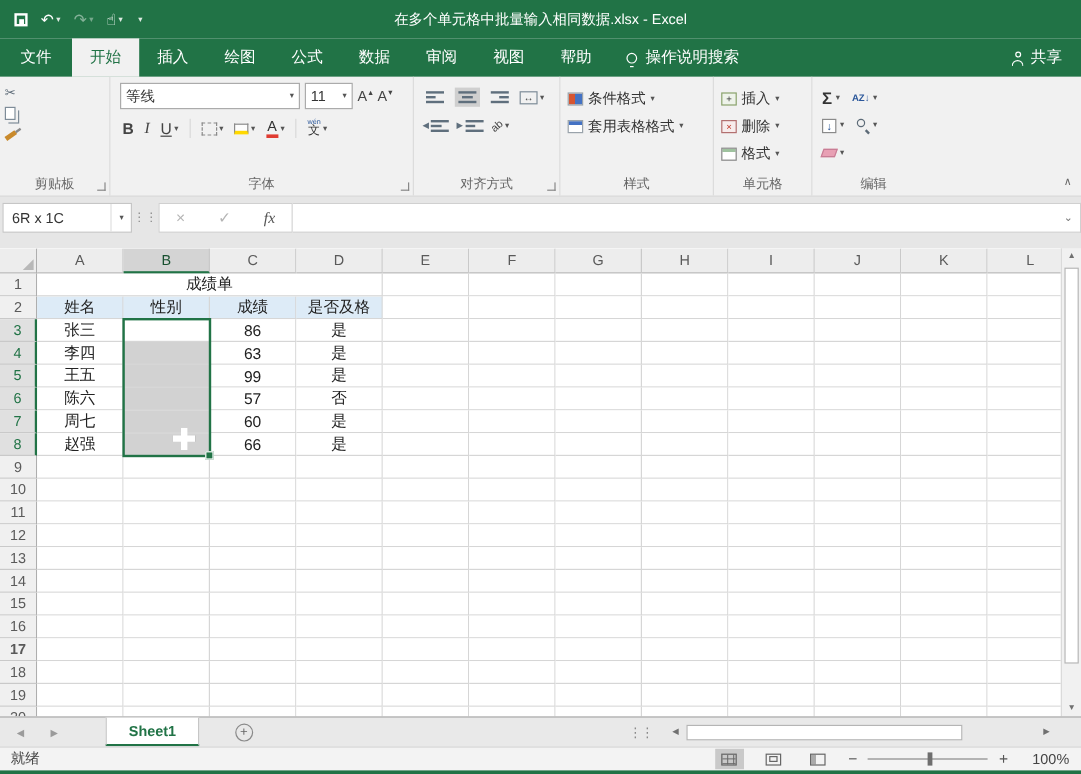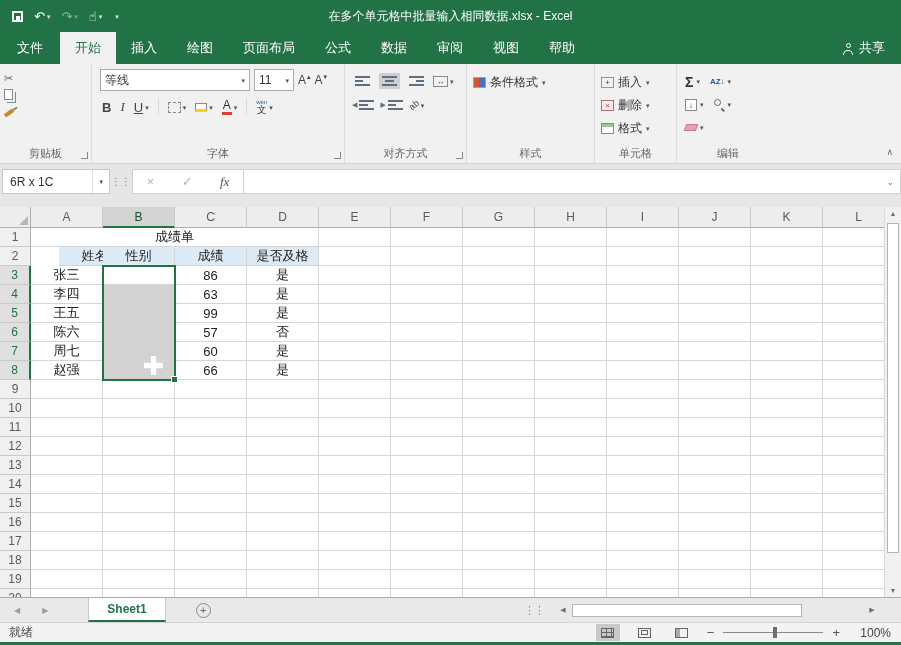--- a/index.html
+++ b/index.html
@@ -217,26 +217,31 @@
         </span>
     </div>
     <div class="wtitle">在多个单元格中批量输入相同数据.xlsx  -  Excel</div>
   </div>
 
   <div class="tabbar">
     <span class="tab file">文件</span>
     <span class="tab active">开始</span>
     <span class="tab">插入</span>
     <span class="tab">绘图</span>
-    <span class="tab">页面布局</span>
     <span class="tab">公式</span>
     <span class="tab">数据</span>
     <span class="tab">审阅</span>
     <span class="tab">视图</span>
     <span class="tab">帮助</span>
+    <span class="tellme">
+      <span class="bulb">
+          <i></i>
+        </span>
+      <span>操作说明搜索</span>
+    </span>
     <span class="share">
       <span class="person">
           <i></i>
           <b></b>
         </span>
       <span>共享</span>
     </span>
   </div>
 
   <div class="ribbon">
@@ -359,20 +364,25 @@
       </div>
       <div class="rlabel">对齐方式</div>
       <span class="lnch"></span>
     </div>
 
 
     <div class="rgroup g-sty">
       <div class="srow">
           <span class="sic cf"></span>
           <span>条件格式</span>
+          <b class="dd">▾</b>
+        </div>
+      <div class="srow">
+          <span class="sic ft"></span>
+          <span>套用表格格式</span>
           <b class="dd">▾</b>
         </div>
       <div class="rlabel">样式</div>
     </div>
 
     <div class="rgroup g-cel">
       <div class="crow">
           <span class="cic">+</span>
           <span>插入</span>
           <b class="dd">▾</b>
@@ -470,33 +480,33 @@
       <div class="rh selr" style="left: 0px; top: 135px; width: 31px; height: 19px;">7</div>
       <div class="rh selr" style="left: 0px; top: 154px; width: 31px; height: 19px;">8</div>
       <div class="rh" style="left: 0px; top: 173px; width: 31px; height: 19px;">9</div>
       <div class="rh" style="left: 0px; top: 192px; width: 31px; height: 19px;">10</div>
       <div class="rh" style="left: 0px; top: 211px; width: 31px; height: 19px;">11</div>
       <div class="rh" style="left: 0px; top: 230px; width: 31px; height: 19px;">12</div>
       <div class="rh" style="left: 0px; top: 249px; width: 31px; height: 19px;">13</div>
       <div class="rh" style="left: 0px; top: 268px; width: 31px; height: 19px;">14</div>
       <div class="rh" style="left: 0px; top: 287px; width: 31px; height: 19px;">15</div>
       <div class="rh" style="left: 0px; top: 306px; width: 31px; height: 19px;">16</div>
-      <div class="rh" style="left: 0px; top: 325px; width: 31px; height: 19px;">17</div>
+      <div class="rh" style="left: 0px; top: 325px; width: 31px; height: 19px; font-weight: bold;">17</div>
       <div class="rh" style="left: 0px; top: 344px; width: 31px; height: 19px;">18</div>
       <div class="rh" style="left: 0px; top: 363px; width: 31px; height: 19px;">19</div>
       <div class="rh" style="left: 0px; top: 382px; width: 31px; height: 19px;">20</div>
       <div class="gc" style="left: 319px; top: 21px; width: 72px; height: 19px;"></div>
       <div class="gc" style="left: 391px; top: 21px; width: 72px; height: 19px;"></div>
       <div class="gc" style="left: 463px; top: 21px; width: 72px; height: 19px;"></div>
       <div class="gc" style="left: 535px; top: 21px; width: 72px; height: 19px;"></div>
       <div class="gc" style="left: 607px; top: 21px; width: 72px; height: 19px;"></div>
       <div class="gc" style="left: 679px; top: 21px; width: 72px; height: 19px;"></div>
       <div class="gc" style="left: 751px; top: 21px; width: 72px; height: 19px;"></div>
       <div class="gc" style="left: 823px; top: 21px; width: 72px; height: 19px;"></div>
-      <div class="gc hf" style="left: 31px; top: 40px; width: 72px; height: 19px; margin-left: 28px;">姓名</div>
+      <div class="gc hf" style="left: 31px; top: 40px; width: 72px; height: 19px;">姓名</div>
       <div class="gc hf" style="left: 103px; top: 40px; width: 72px; height: 19px;">性别</div>
       <div class="gc hf" style="left: 175px; top: 40px; width: 72px; height: 19px;">成绩</div>
       <div class="gc hf" style="left: 247px; top: 40px; width: 72px; height: 19px;">是否及格</div>
       <div class="gc" style="left: 319px; top: 40px; width: 72px; height: 19px;"></div>
       <div class="gc" style="left: 391px; top: 40px; width: 72px; height: 19px;"></div>
       <div class="gc" style="left: 463px; top: 40px; width: 72px; height: 19px;"></div>
       <div class="gc" style="left: 535px; top: 40px; width: 72px; height: 19px;"></div>
       <div class="gc" style="left: 607px; top: 40px; width: 72px; height: 19px;"></div>
       <div class="gc" style="left: 679px; top: 40px; width: 72px; height: 19px;"></div>
       <div class="gc" style="left: 751px; top: 40px; width: 72px; height: 19px;"></div>

